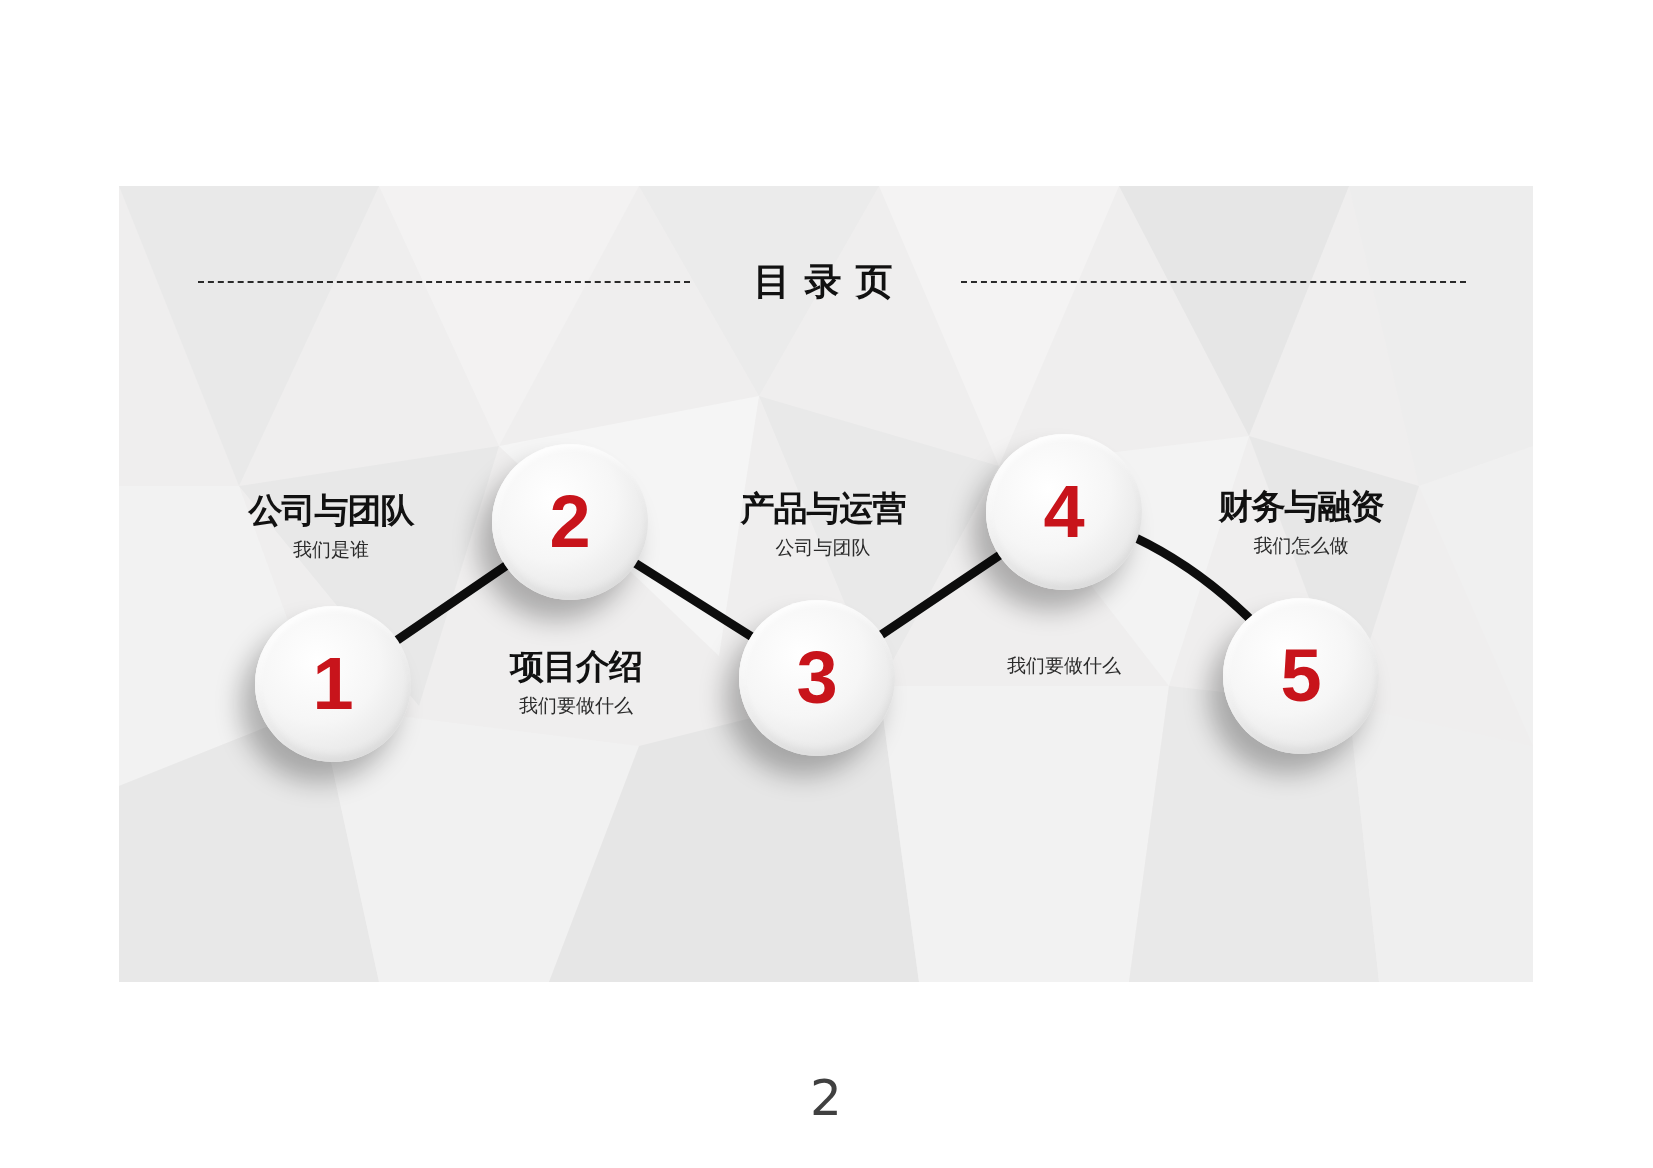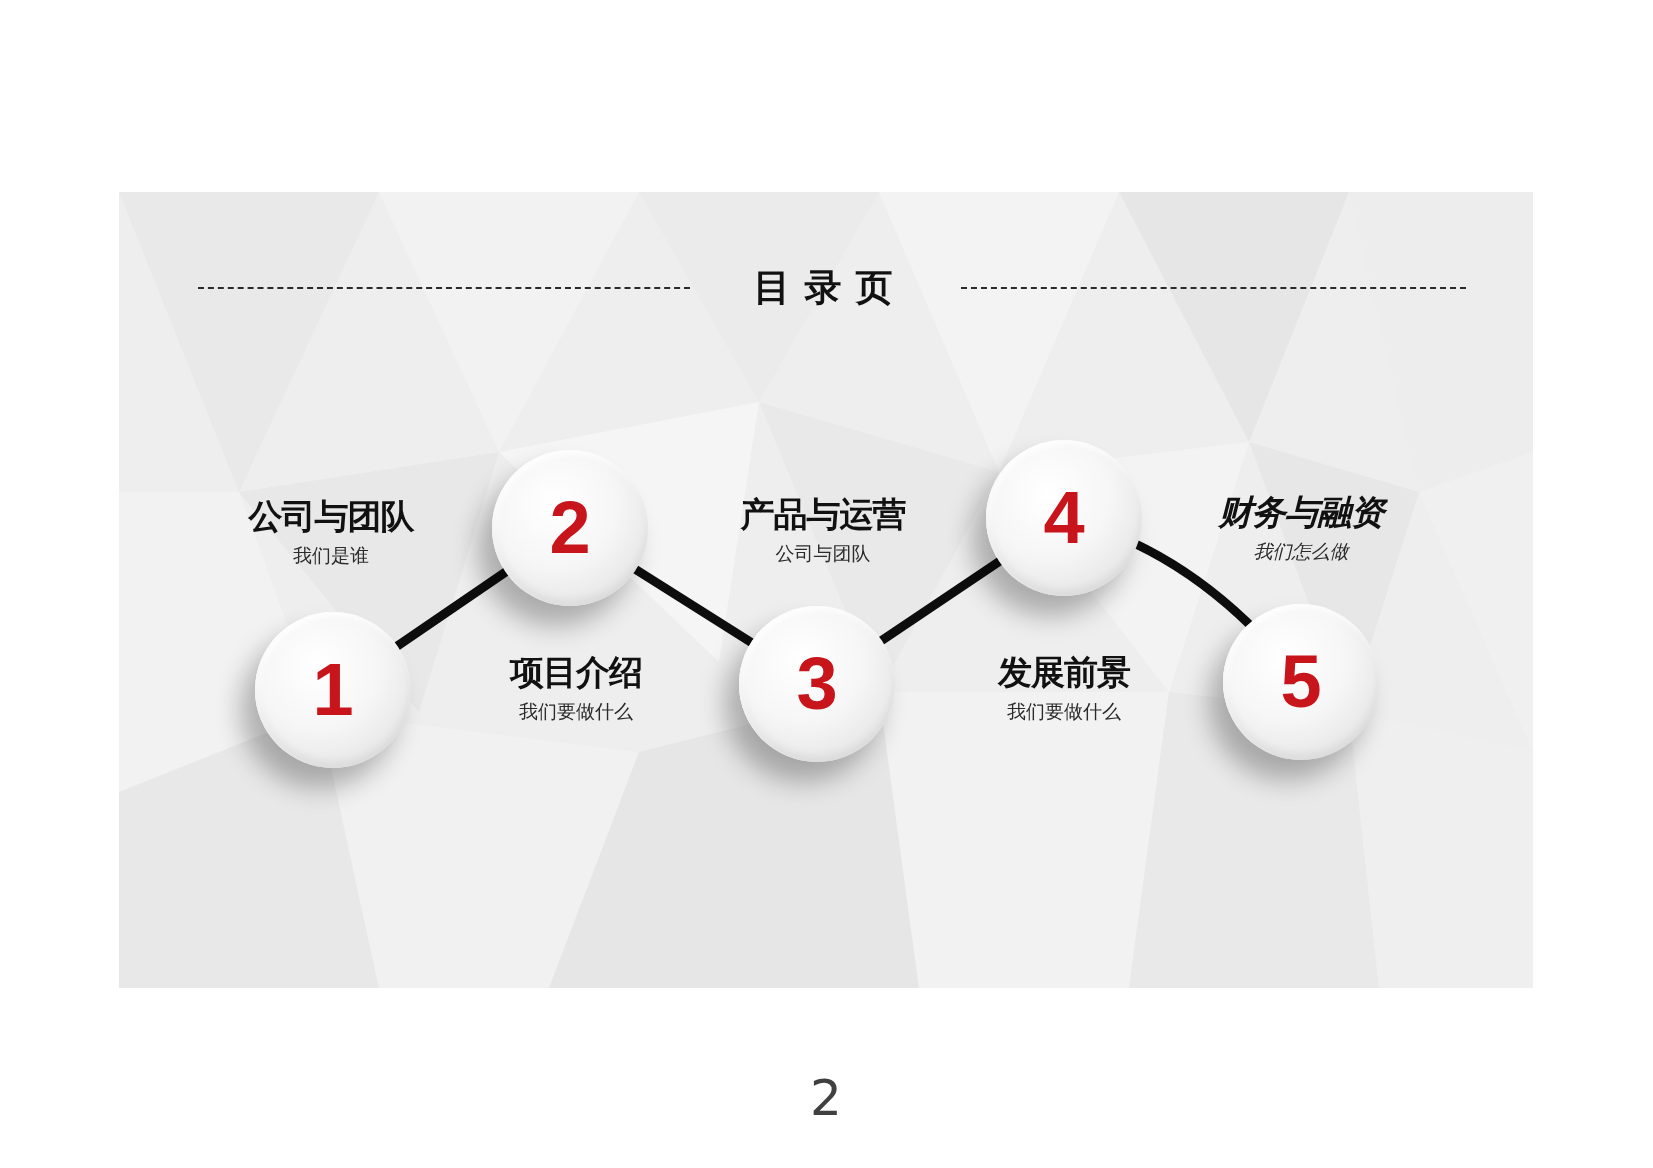--- a/index.html
+++ b/index.html
@@ -6,21 +6,21 @@
     html, body {
       width: 1653px; height: 1168px;
       background: #ffffff;
       overflow: hidden;
       font-family: "DejaVu Sans", "Liberation Sans", sans-serif;
     }
     .page { position: relative; width: 1653px; height: 1168px; background: #ffffff; }
 
     .slide {
       position: absolute;
-      left: 119px; top: 192px;
+      left: 119px; top: 186px;
       width: 1414px; height: 796px;
       overflow: hidden;
       background: #a3a3a3;
     }
     .slide-bg { position: absolute; inset: 0; }
 
     .dash-line {
       position: absolute;
       top: 95px;
       height: 0;
@@ -165,25 +165,24 @@
       <div class="label-title">公司与团队</div>
       <div class="label-sub">我们是谁</div>
     </div>
 
     <div class="label" style="left:584px; top:302px;">
       <div class="label-title">产品与运营</div>
       <div class="label-sub">公司与团队</div>
     </div>
 
     <div class="label" style="left:825px; top:460px;">
-      <div class="label-title">发展前景</div>
       <div class="label-sub">我们要做什么</div>
     </div>
 
-    <div class="label" style="left:1062px; top:300px;font-style:italic;">
+    <div class="label" style="left:1062px; top:300px;">
       <div class="label-title">财务与融资</div>
       <div class="label-sub">我们怎么做</div>
     </div>
 
   </div>
 
   <div class="page-number">2</div>
 
 </div>
 

